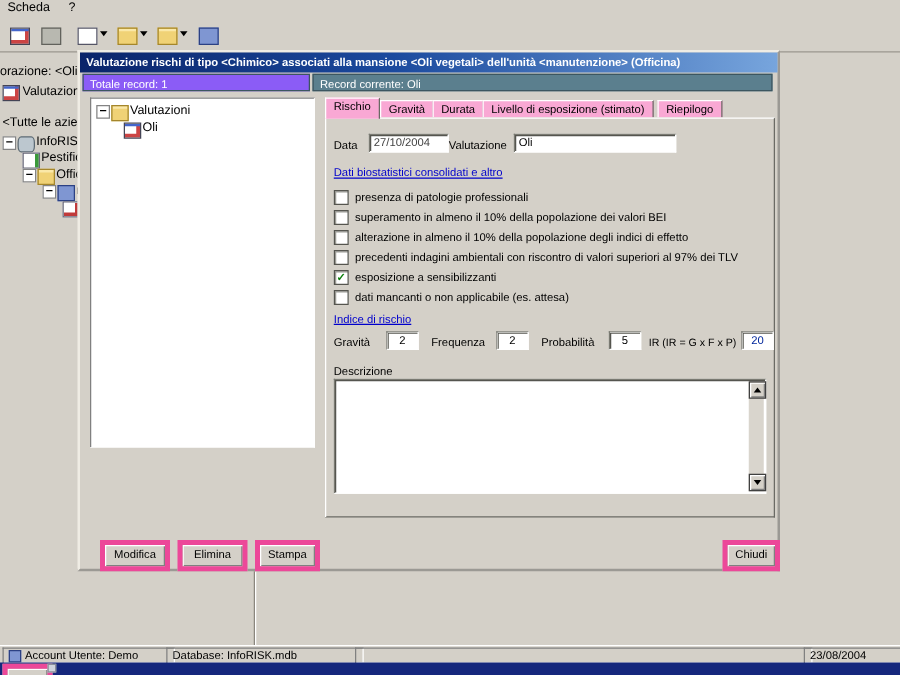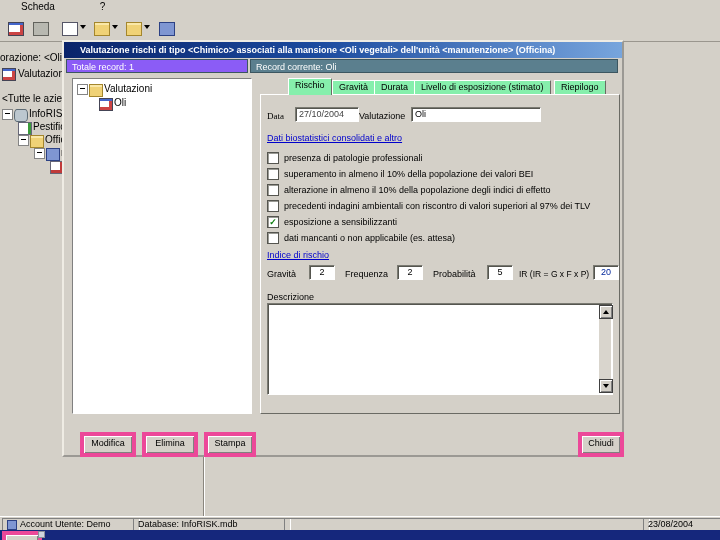--- a/index.html
+++ b/index.html
@@ -7,21 +7,21 @@
        font-family:"Liberation Sans",sans-serif;font-size:10px;color:#000;overflow:hidden;}
   .abs{position:absolute;}
   .nowrap{white-space:nowrap;overflow:hidden;}
   .raised{background:#d4d0c8;border:4px solid #ec4899;
           box-shadow:inset 1px 1px 0 #ffffff, inset -1px -1px 0 #808080;}
   .sunkenp{border:1px solid;border-color:#808080 #ffffff #ffffff #808080;}
   .field{background:#ffffff;border:1px solid;border-color:#7a7a72 #ffffff #ffffff #7a7a72;
          box-shadow:inset 1px 1px 0 #55554f;font-size:9px;padding:1px 3px;line-height:11px;}
   .lnk{color:#0000cc;text-decoration:underline;font-size:9px;}
   .btn{font-size:9px;text-align:center;line-height:15px;cursor:default;}
-  .menu-item{display:inline-block;padding:1px 21px;}
+  .menu-item{display:inline-block;padding:1px 6px;}
   .tbtn{position:absolute;top:2px;height:22px;background:#d4d0c8;border:1px solid #d4d0c8;}
   .ico{position:absolute;left:5px;top:5px;width:14px;height:12px;}
   .ic-gray{background:#b8b8b0;border:1px solid #62625c;}
   .ic-doc{background:#ffffff;border:1px solid #556;}
   .ic-folder{background:#f0d276;border:1px solid #a4862c;box-shadow:inset 0 2px 0 #fae8a8;}
   .ic-blue{background:#7f96d2;border:1px solid #2c4184;}
   .ic-form{background:#fff;border:1px solid #445;
            box-shadow:inset 0 2px 0 #4466cc, inset -3px -3px 0 #cc4444;}
   .darr{position:absolute;right:1px;top:8px;width:0;height:0;
         border-left:3px solid transparent;border-right:3px solid transparent;border-top:4px solid #000;}
@@ -32,26 +32,26 @@
   .i-doc{background:#fff;border:1px solid #667;box-shadow:inset -3px 0 0 #3a9a3a;}
   .i-folder{background:#f0d276;border:1px solid #a4862c;box-shadow:inset 0 2px 0 #fae8a8;}
   .i-blue{background:#7f96d2;border:1px solid #2c4184;}
   .i-red{background:#fff;border:1px solid #667;box-shadow:inset -3px -3px 0 #c03a3a;}
   .i-form{background:#fff;border:1px solid #445;box-shadow:inset 0 2px 0 #4466cc, inset -3px -3px 0 #cc4444;}
   .treelbl{position:absolute;font-size:10px;line-height:12px;}
   .sb{position:absolute;top:1px;height:11px;border:1px solid;border-color:#808080 #ffffff #ffffff #808080;
       font-size:9px;line-height:11px;padding:0 4px;white-space:nowrap;overflow:hidden;}
   .titlebar{position:absolute;left:0;top:0;width:558px;height:16px;
             background:linear-gradient(90deg,#0a246a 0%,#1b4a9e 45%,#77a5dd 100%);
-            color:#fff;font-size:9px;font-weight:bold;line-height:16px;padding-left:16px;
+            color:#fff;font-size:9px;font-weight:bold;line-height:16px;padding-left:5px;
             white-space:nowrap;overflow:hidden;box-sizing:border-box;}
   .hdrcell{position:absolute;height:14px;color:#fff;font-size:9px;line-height:14px;padding-left:5px;
            box-sizing:border-box;border:1px solid #3c5660;}
-  .tab{position:absolute;height:13px;line-height:13px;padding:0 6px;font-size:9px;background:#86efac;
-       border:1px solid;border-color:#ffffff #6a6a64 #6a6a64 #ffffff;border-bottom:none;top:2px;margin-left:28px;}
+  .tab{position:absolute;height:13px;line-height:13px;padding:0 6px;font-size:9px;background:#f9a8d4;
+       border:1px solid;border-color:#ffffff #6a6a64 #6a6a64 #ffffff;border-bottom:none;top:2px;}
   .tab.sel{top:0;height:16px;border-bottom:none;z-index:4;font-weight:normal;}
   .cb{position:absolute;left:6px;width:10px;height:10px;background:#fff;border:1px solid #55554f;
       box-shadow:inset 1px 1px 0 #9a9a94;font-size:9px;line-height:10px;text-align:center;
       color:#0a7d0a;font-weight:bold;}
   .cblbl{position:absolute;left:23px;font-size:9px;line-height:12px;white-space:nowrap;}
   .vbox{position:absolute;width:24px;height:13px;background:#fff;border:1px solid;
         border-color:#7a7a72 #ffffff #ffffff #7a7a72;box-shadow:inset 1px 1px 0 #55554f;
         font-size:9px;line-height:13px;text-align:center;}
   .flbl{position:absolute;font-size:9px;line-height:12px;white-space:nowrap;}
   .sarr{position:absolute;left:0;width:12px;height:12px;background:#d4d0c8;border:1px solid #404040;
@@ -154,21 +154,21 @@
     <span>Valutazione rischi di tipo &lt;Chimico&gt; associati alla mansione &lt;Oli vegetali&gt; dell'unità &lt;manutenzione&gt; (Officina)</span>
   </div>
 
   <div class="hdrcell" style="left:2px;top:17px;width:182px;background:#8b5cf6;">
     <span>Totale record: 1</span>
   </div>
   <div class="hdrcell" style="left:186px;top:17px;width:368px;background:#5b7f8e;">
     <span>Record corrente: Oli</span>
   </div>
 
-  <div class="abs sunkenp" style="left:8px;top:36px;width:180px;height:336px;background:#ffffff;box-sizing:border-box;">
+  <div class="abs sunkenp" style="left:8px;top:36px;width:180px;height:280px;background:#ffffff;box-sizing:border-box;">
     <div class="abs" style="left:0;top:4px;width:176px;height:13px;">
       <span class="exp" style="left:4px;top:1px;"></span>
       <span class="ti i-folder" style="left:16px;top:1px;"></span>
       <span class="treelbl" style="left:31px;top:0;">Valutazioni</span>
     </div>
     <div class="abs" style="left:0;top:18px;width:176px;height:13px;">
       <span class="ti i-form" style="left:26px;top:1px;"></span>
       <span class="treelbl" style="left:41px;top:0;">Oli</span>
     </div>
   </div>
@@ -176,21 +176,21 @@
   <div class="abs" style="left:196px;top:36px;width:360px;height:16px;">
     <span class="tab sel" style="left:0;">Rischio</span>
     <span class="tab" style="left:44px;">Gravità</span>
     <span class="tab" style="left:86px;text-align:right;">Durata</span>
     <span class="tab" style="left:126px;">Livello di esposizione (stimato)</span>
     <span class="tab" style="left:266px;">Riepilogo</span>
   </div>
 
   <div class="abs" style="left:196px;top:52px;width:360px;height:320px;background:#d4d0c8;border:1px solid;border-color:#ffffff #6a6a64 #6a6a64 #ffffff;box-sizing:border-box;">
 
-    <span class="flbl" style="left:6px;top:15px;font-family:Liberation Serif, serif;">Data</span>
+    <span class="flbl" style="left:6px;top:15px;">Data</span>
     <div class="field abs" style="left:34px;top:12px;width:56px;height:11px;color:#444;">27/10/2004</div>
     <span class="flbl" style="left:98px;top:15px;">Valutazione</span>
     <div class="field abs" style="left:150px;top:12px;width:122px;height:11px;">Oli</div>
 
     <span class="lnk abs" style="left:6px;top:38px;">Dati biostatistici consolidati e altro</span>
 
     <div class="abs" style="left:0;top:57px;width:358px;height:12px;">
       <span class="cb"></span>
       <span class="cblbl">presenza di patologie professionali</span>
     </div>

